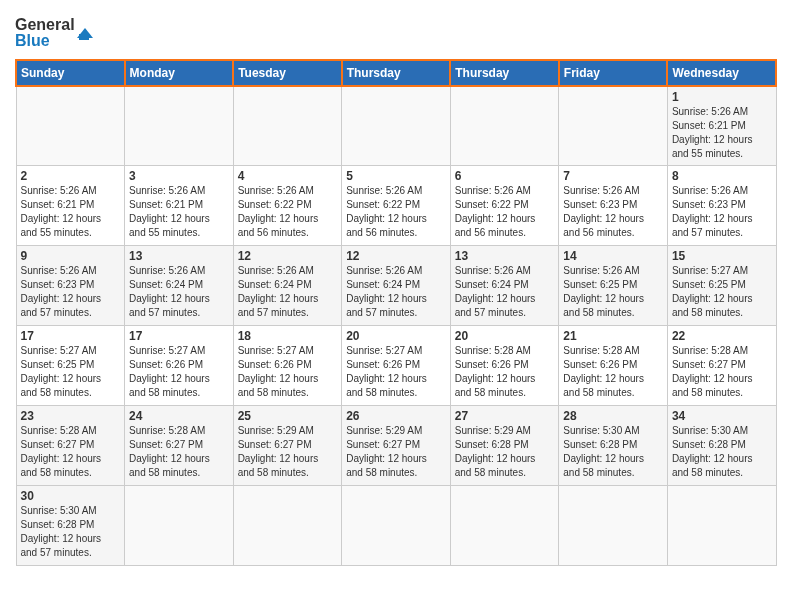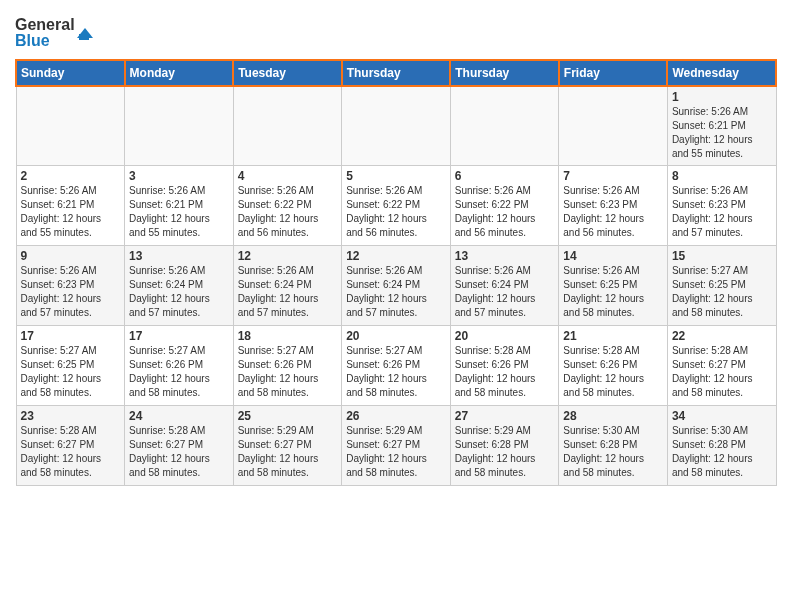--- a/index.html
+++ b/index.html
@@ -334,14 +334,29 @@
 and 58 minutes.</div>
         </td>
         <td>
           <span class="day-number">34</span>
           <div class="cell-info" style="white-space: pre-line;">Sunrise: 5:30 AM
 Sunset: 6:28 PM
 Daylight: 12 hours
 and 58 minutes.</div>
         </td>
       </tr>
+      <tr>
+        <td>
+          <span class="day-number">30</span>
+          <div class="cell-info" style="white-space: pre-line;">Sunrise: 5:30 AM
+Sunset: 6:28 PM
+Daylight: 12 hours
+and 57 minutes.</div>
+        </td>
+        <td class="empty"></td>
+        <td class="empty"></td>
+        <td class="empty"></td>
+        <td class="empty"></td>
+        <td class="empty"></td>
+        <td class="empty"></td>
+      </tr>
     </tbody>
 </table>
 
 </body></html>

